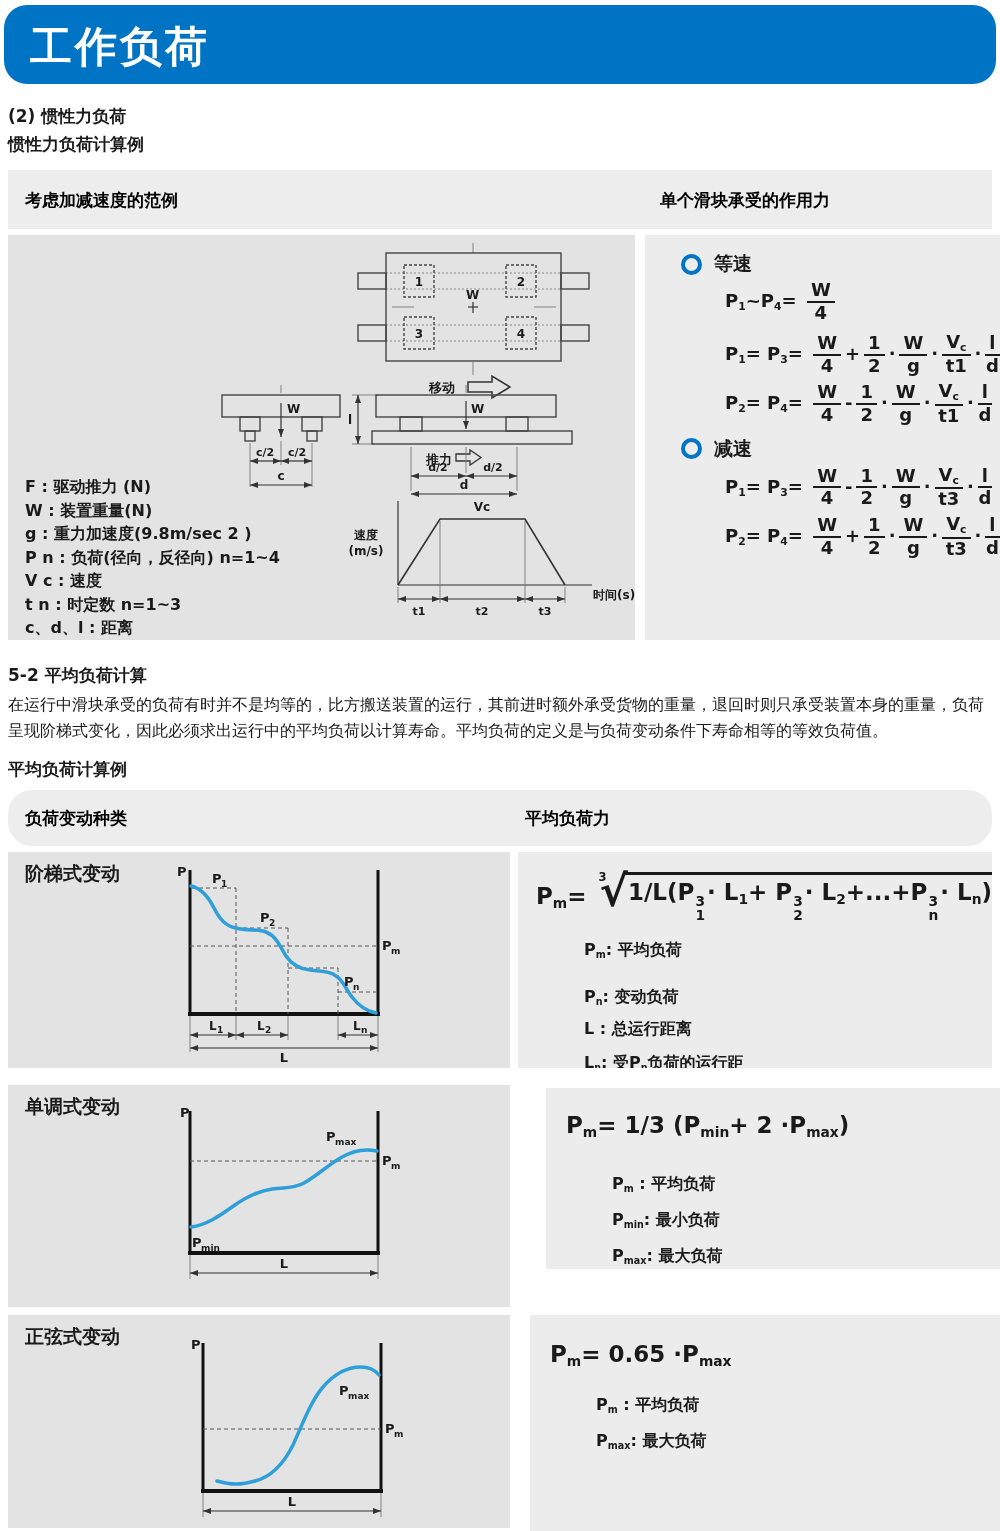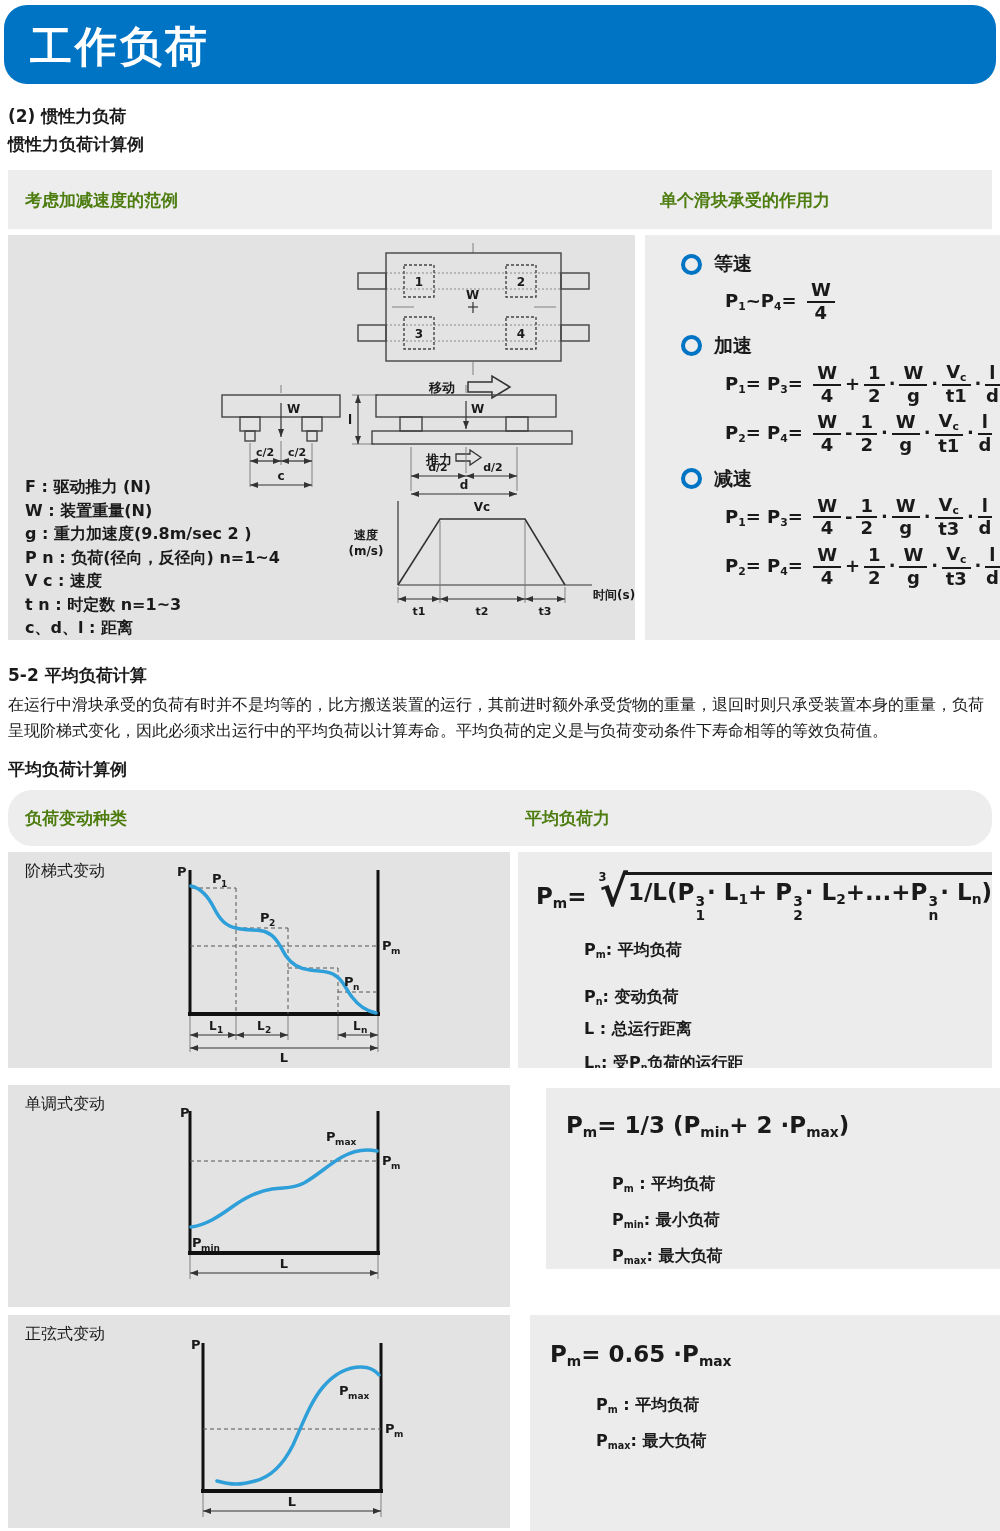--- a/index.html
+++ b/index.html
@@ -9,21 +9,21 @@
 
   
   .banner{left:4px;top:5px;width:992px;height:79px;background:#0074C4;border-radius:23px;}
   .banner-title{left:26px;top:14px;font-size:42px;font-weight:bold;color:#fff;letter-spacing:3px;}
 
   .intro-line{left:8px;font-size:17px;font-weight:bold;}
 
   
   .band{left:8px;width:984px;background:#ededed;}
   .band-label{position:absolute;top:50%;transform:translateY(-50%);
-              color:#4d7c0f;font-size:17px;font-weight:bold;}
+              color:#000000;font-size:17px;font-weight:bold;}
 
   
   .cell{overflow:hidden;}
   .cell-dark{background:#e3e3e3;}
   .cell-light{background:#ececec;}
 
   
   .t1r-inner{padding:16px 10px 0 20px;}
   .sec{margin-bottom:10px;}
   .sec-head{display:flex;align-items:center;gap:12px;}
@@ -41,21 +41,21 @@
   .frac .den{padding-top:1px;}
   .ss{display:inline-flex;flex-direction:column;line-height:1;font-size:0.6em;
       vertical-align:-0.45em;margin:0 2px 0 1px;align-items:flex-start;}
   .root{display:inline-flex;align-items:flex-start;vertical-align:middle;}
   .ridx{font-size:0.5em;position:relative;top:-2px;margin:0 -7px 0 4px;z-index:1;}
   .rsign{font-size:1.85em;line-height:0.92;font-weight:bold;margin-right:-3px;}
   .rbody{border-top:3px solid #1a1a1a;padding:4px 8px 0 3px;}
 
   .para{font-size:16px;line-height:26px;font-weight:normal;}
 
-  .row-title{left:17px;top:9px;font-size:16px;font-weight:normal;}
+  .row-title{left:17px;top:9px;font-size:19px;font-weight:bold;}
   .bigformula{font-size:23px;}
   .leg-line{font-size:16px;font-weight:bold;}
 
   
   svg{overflow:visible;}
   svg text{font-family:"DejaVu Sans","Liberation Sans",sans-serif;font-weight:bold;
            fill:#1a1a1a;font-size:12px;}
   svg text.sub{font-size:9px;}
   svg text.big{font-size:13px;}
   svg text.mid{text-anchor:middle;}
@@ -208,24 +208,20 @@
         <div class="sec-head">
           <span class="bullet"></span>
           <span class="sec-title">等速</span>
         </div>
         <div class="fline formula"><span>P</span><sub>1</sub><span>~P</span><sub>4</sub><span>= </span><span class="frac">
               <span class="num"><span>W</span></span>
               <span class="den"><span>4</span></span>
             </span></div>
       </div>
       <div class="sec">
-        <div class="sec-head">
-          <span class="bullet"></span>
-          <span class="sec-title">加速</span>
-        </div>
         <div class="fline formula"><span>P</span><sub>1</sub><span>= P</span><sub>3</sub><span>= </span><span class="frac">
               <span class="num"><span>W</span></span>
               <span class="den"><span>4</span></span>
             </span><span>+</span><span class="frac">
               <span class="num"><span>1</span></span>
               <span class="den"><span>2</span></span>
             </span><span>·</span><span class="frac">
               <span class="num"><span>W</span></span>
               <span class="den"><span>g</span></span>
             </span><span>·</span><span class="frac">

